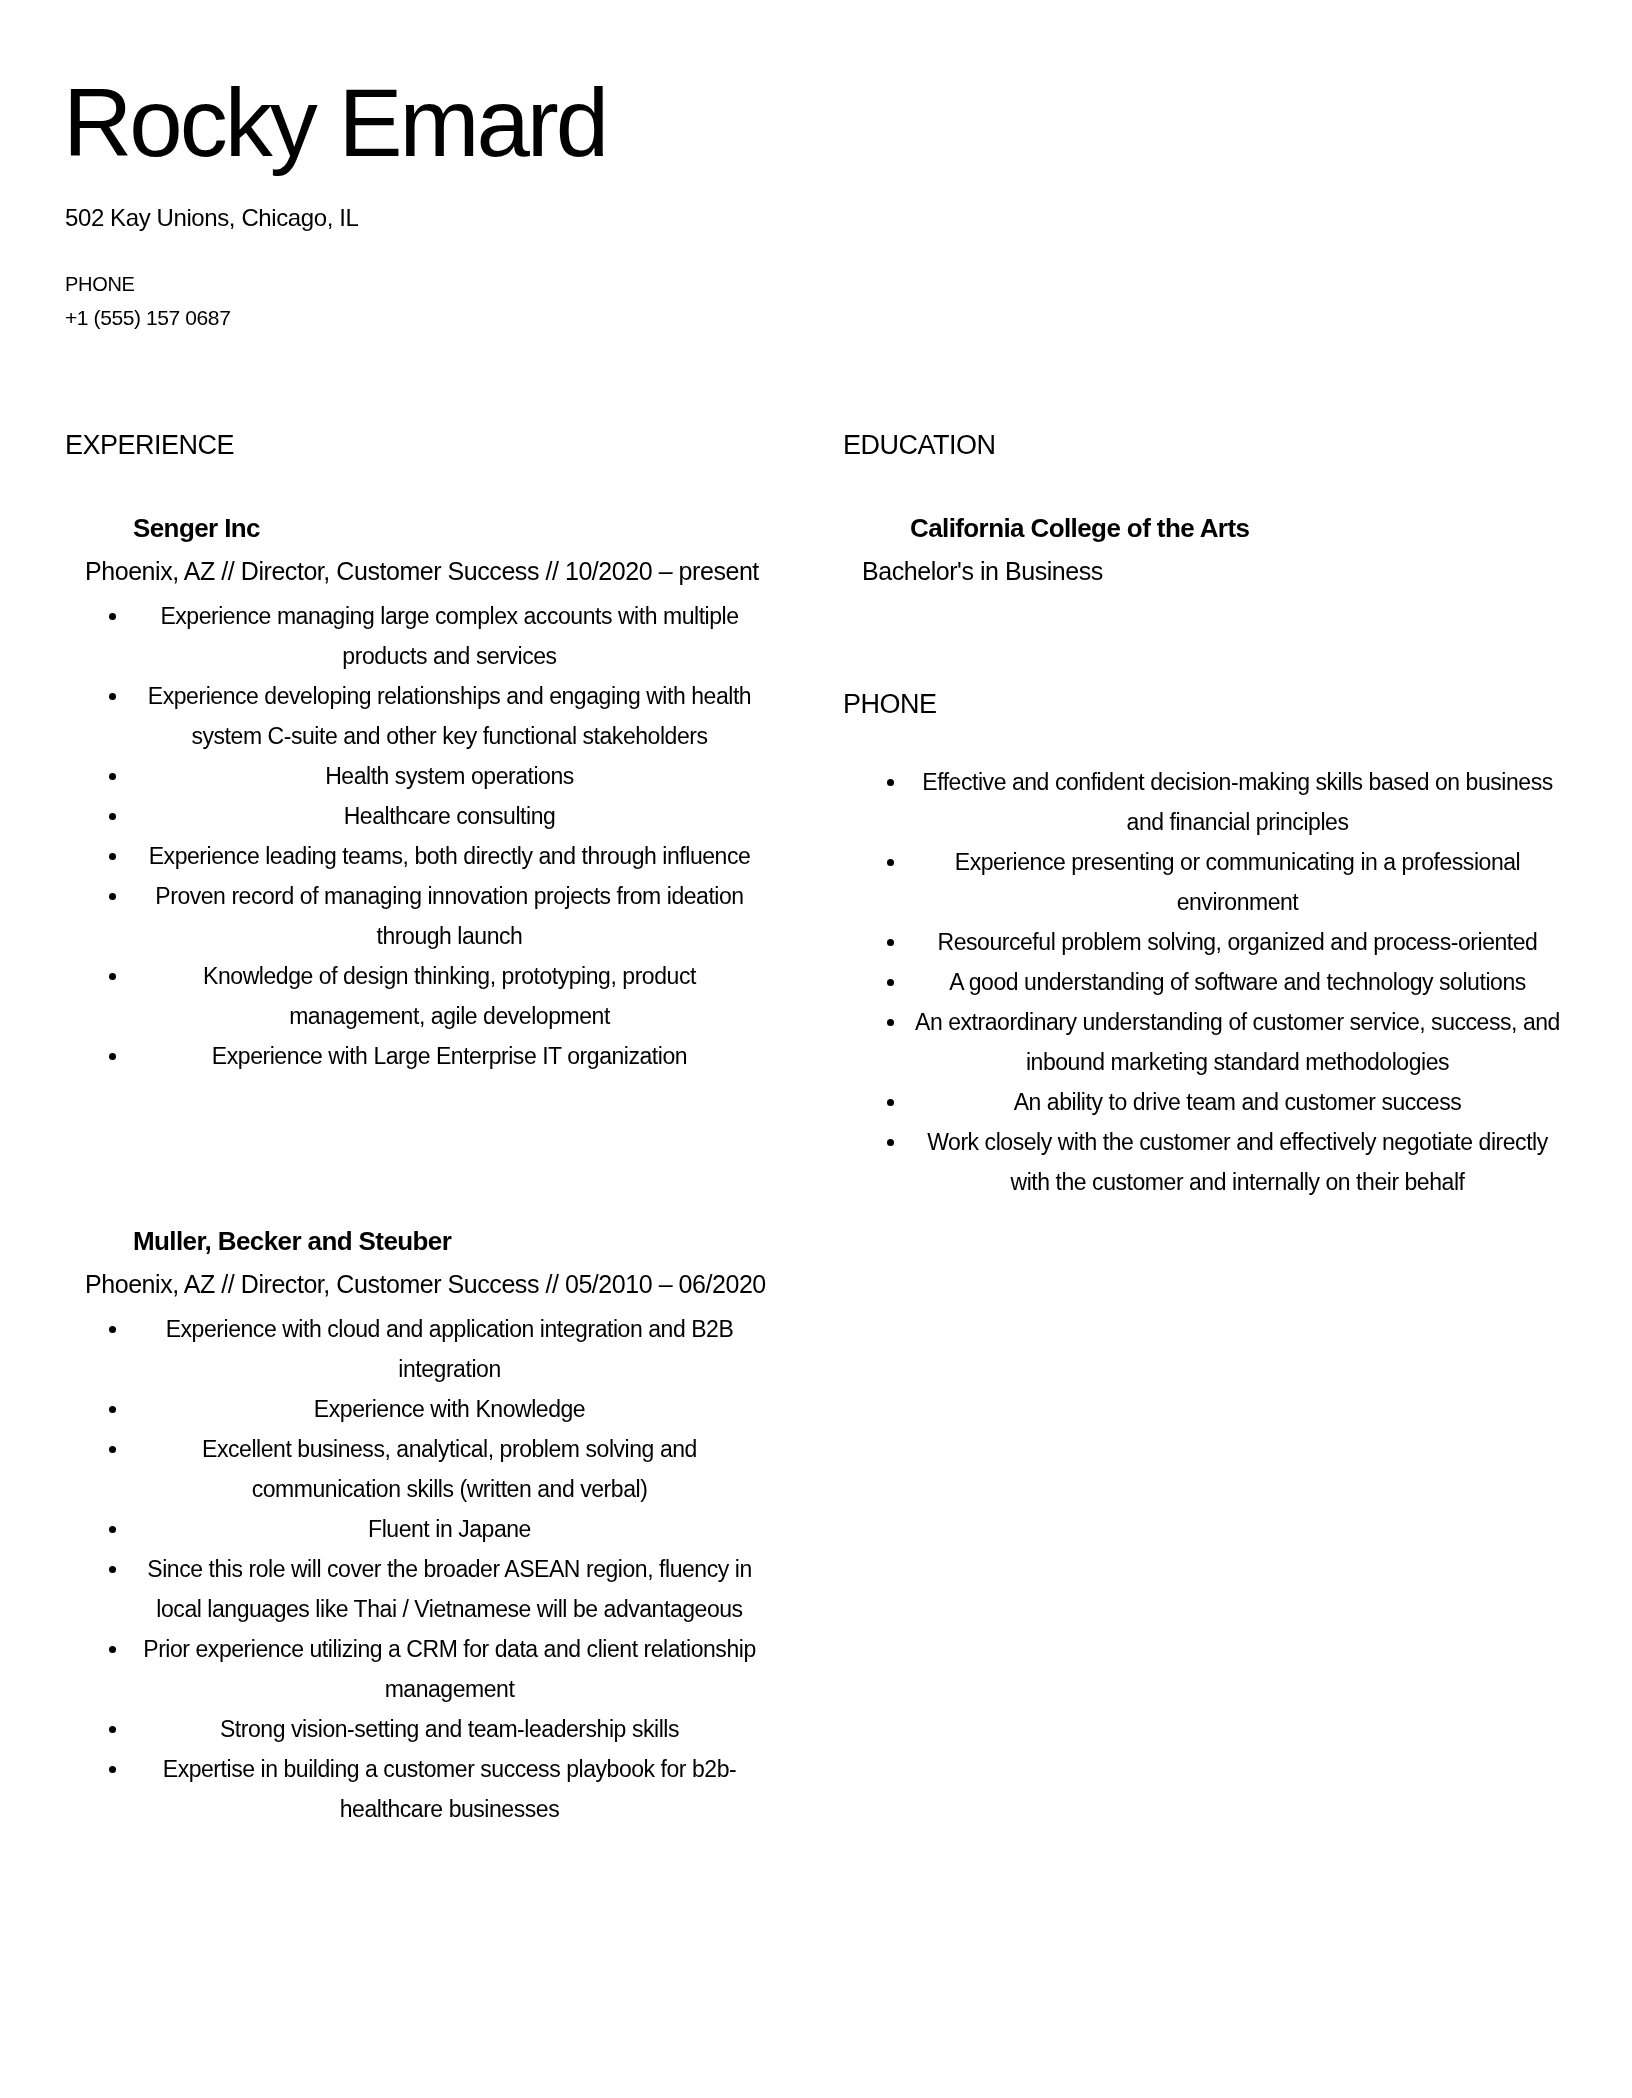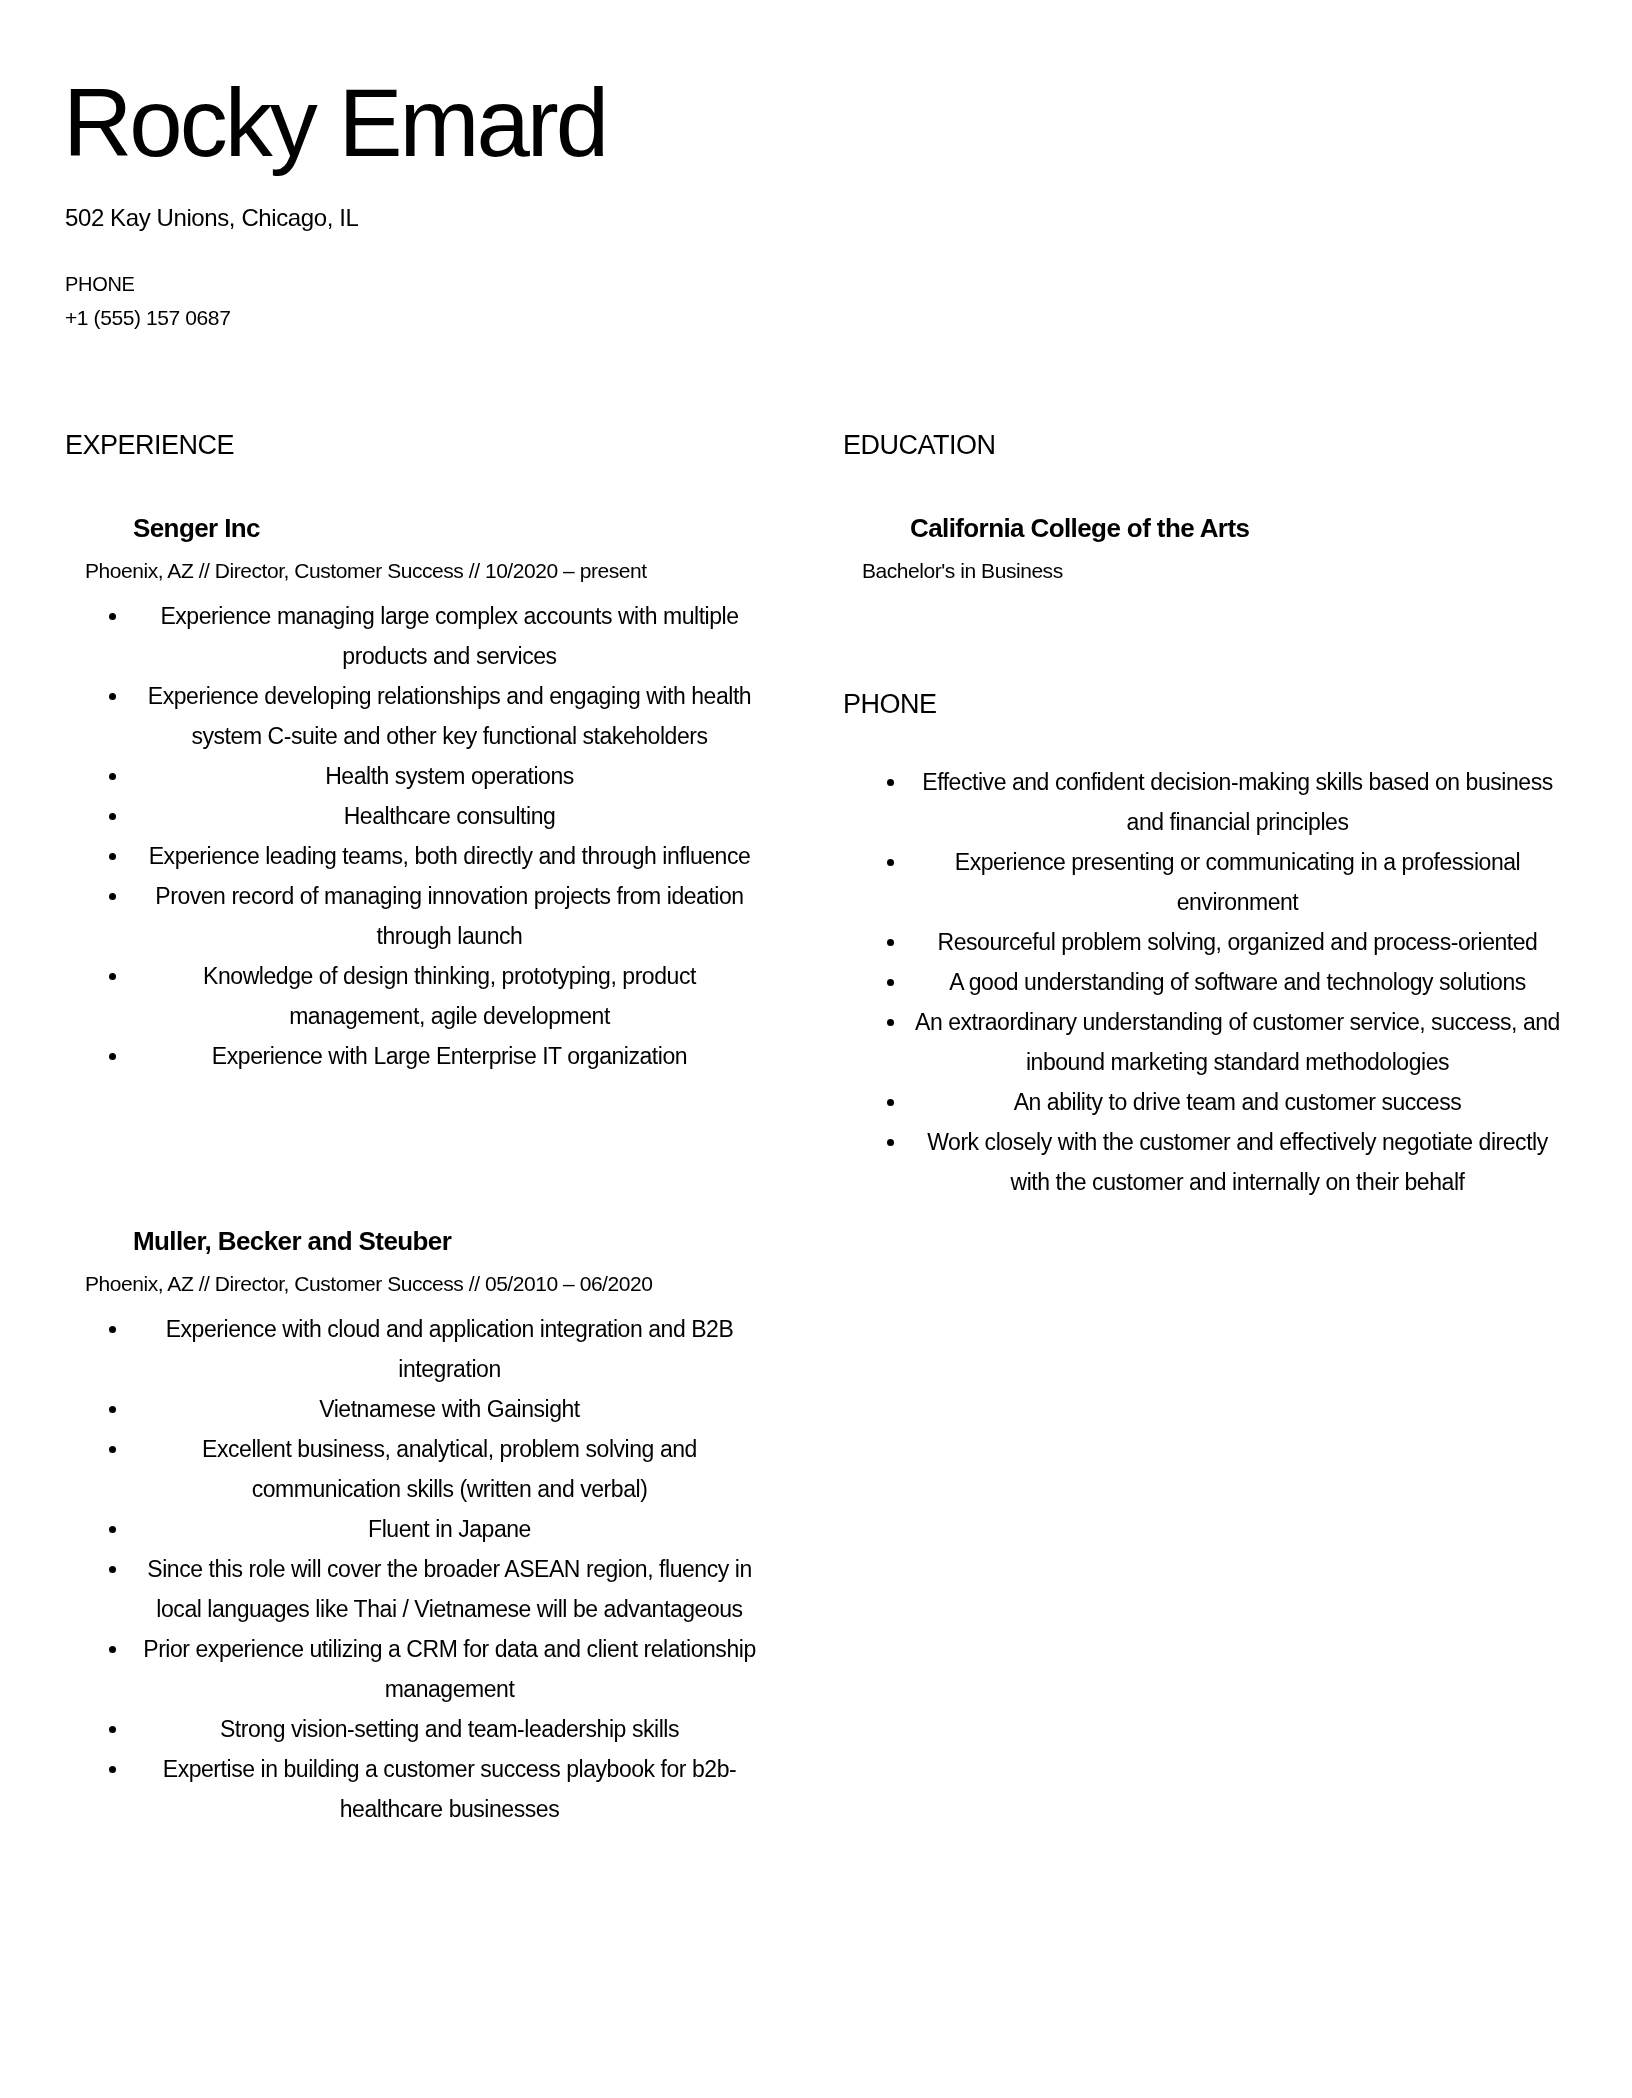--- a/index.html
+++ b/index.html
@@ -38,21 +38,21 @@
   .exp-title { left: 65px; top: 428px; }
   .edu-title { left: 843px; top: 428px; }
   .skills-title { left: 843px; top: 687px; }
 
   .entry-name {
     font-size: 26px; line-height: 32px; font-weight: 700;
     letter-spacing: -0.6px;
     margin-left: 48px;
   }
   .entry-meta {
-    font-size: 21px; line-height: 30px; letter-spacing: -0.45px;
+    font-size: 25px; line-height: 30px; letter-spacing: -0.45px;
     margin-top: 12px;
   }
 
   .job { width: 720px; }
   .job-1 { left: 85px; top: 512px; }
   .job-2 { left: 85px; top: 1225px; }
 
   .school { left: 862px; top: 512px; width: 700px; }
 
   ul.bullets {
@@ -106,21 +106,21 @@
       <li><span class="dot"></span><span>Knowledge of design thinking, prototyping, product management, agile development</span></li>
       <li><span class="dot"></span><span>Experience with Large Enterprise IT organization</span></li>
     </ul>
 </section>
 
 <section class="abs job job-2">
   <div class="entry-name">Muller, Becker and Steuber</div>
   <div class="entry-meta">Phoenix, AZ // Director, Customer Success // 05/2010 – 06/2020</div>
   <ul class="bullets">
       <li><span class="dot"></span><span>Experience with cloud and application integration and B2B integration</span></li>
-      <li><span class="dot"></span><span>Vietnamese with Gainsight</span></li>
+      <li><span class="dot"></span><span>Experience with Knowledge</span></li>
       <li><span class="dot"></span><span>Excellent business, analytical, problem solving and communication skills (written and verbal)</span></li>
       <li><span class="dot"></span><span>Fluent in Japane</span></li>
       <li><span class="dot"></span><span>Since this role will cover the broader ASEAN region, fluency in local languages like Thai / Vietnamese will be advantageous</span></li>
       <li><span class="dot"></span><span>Prior experience utilizing a CRM for data and client relationship management</span></li>
       <li><span class="dot"></span><span>Strong vision-setting and team-leadership skills</span></li>
       <li><span class="dot"></span><span>Expertise in building a customer success playbook for b2b-healthcare businesses</span></li>
     </ul>
 </section>
 
 <section class="abs school">

